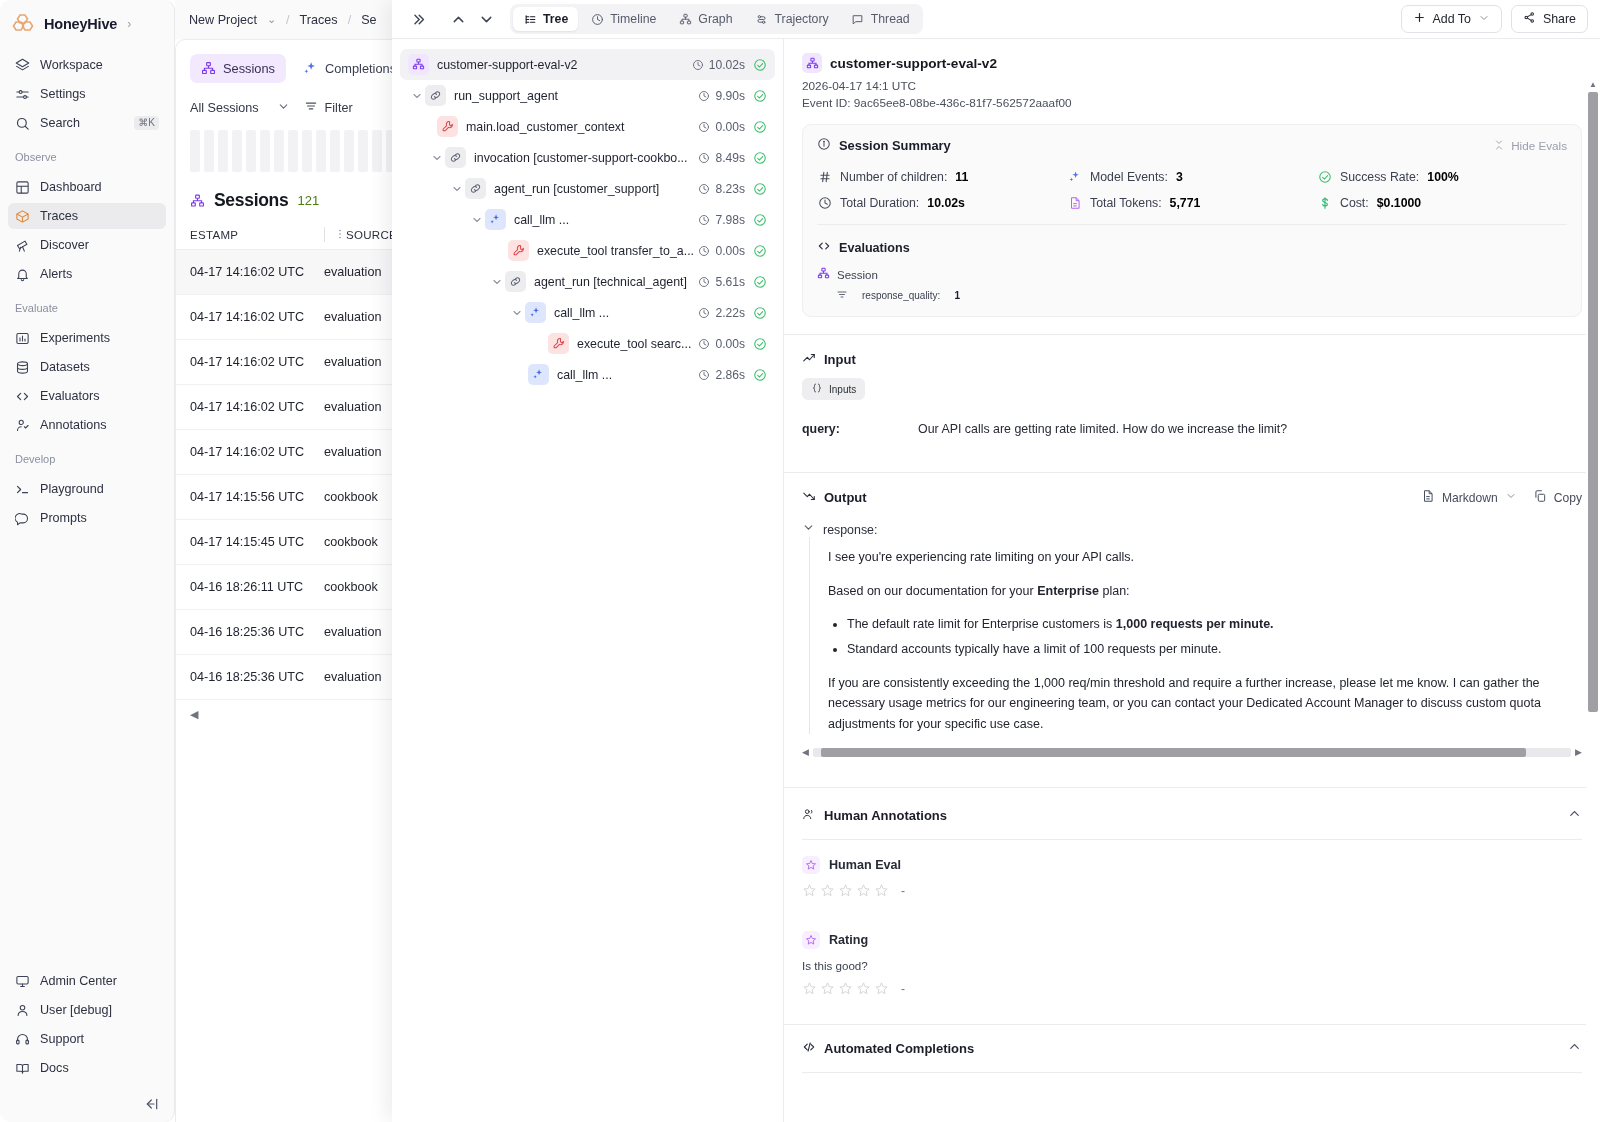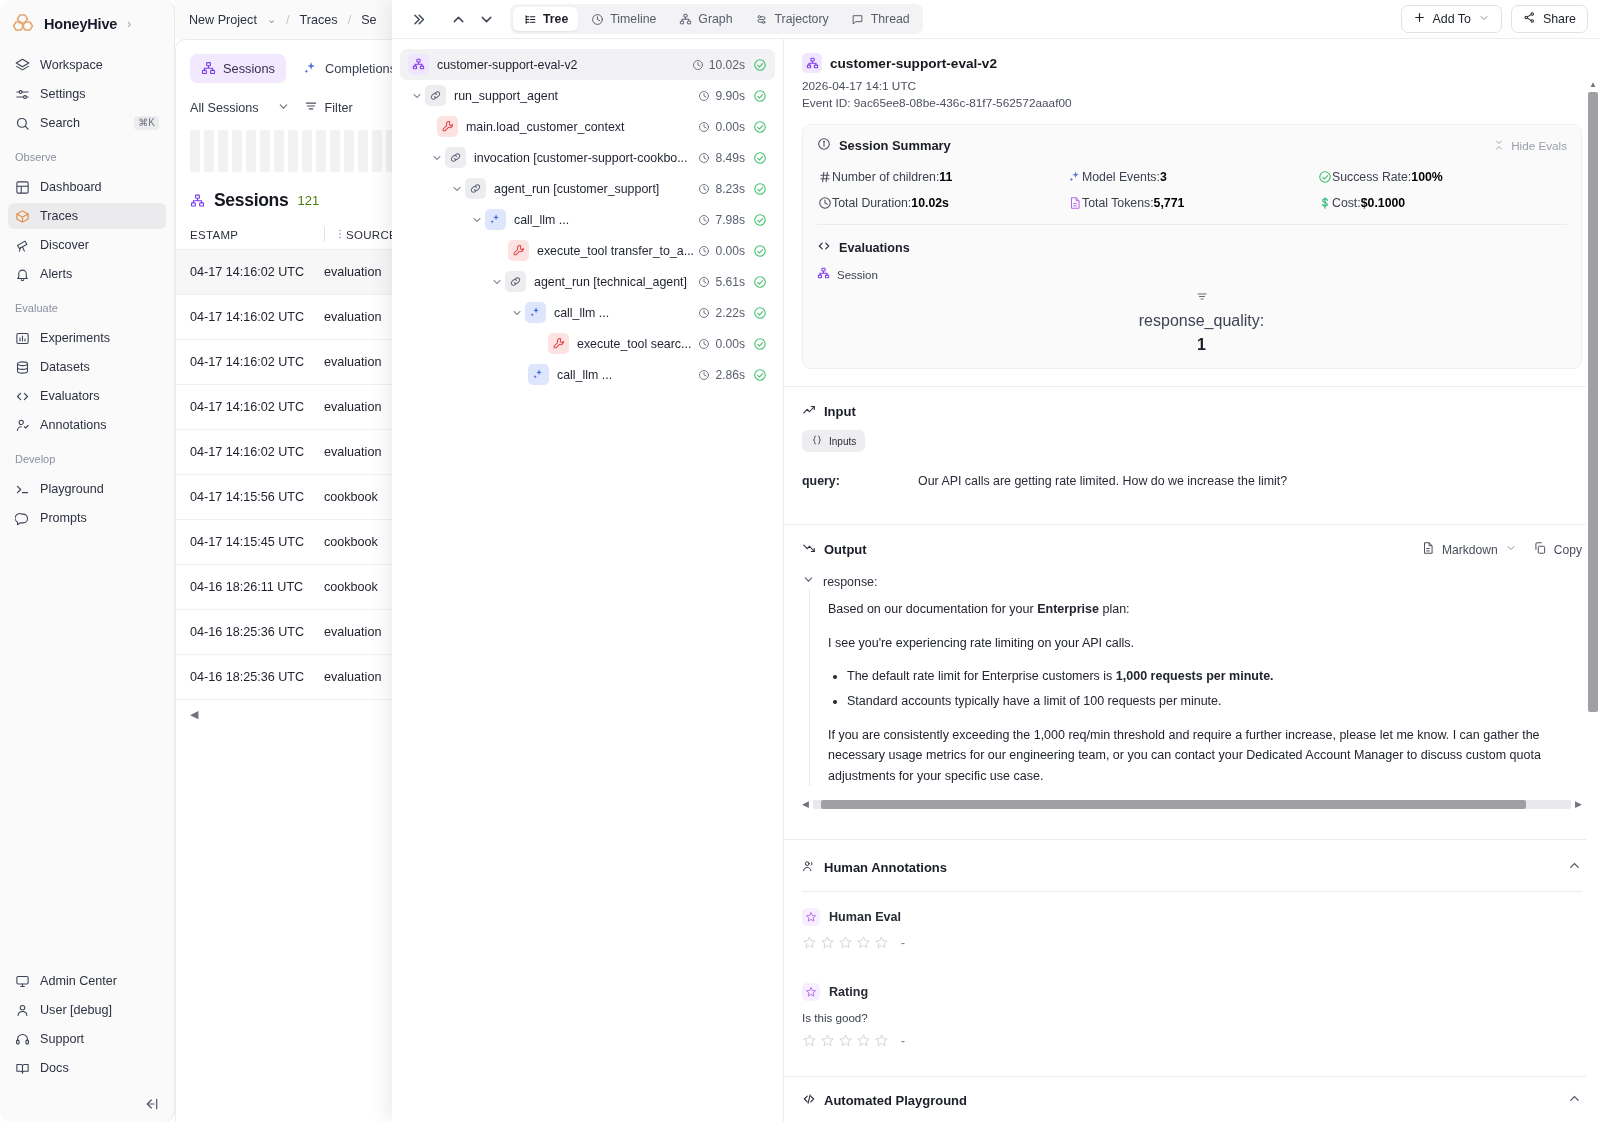--- a/index.html
+++ b/index.html
@@ -165,27 +165,27 @@
   .dt-sub2 { font-size: 11.8px; color: #4a4f5e; margin-top: 3px; }
 
   .summary-card {
     margin-top: 14px; background: #fafafa; border: 1px solid #efeff1; border-radius: 9px;
     padding: 12px 14px 14px 14px;
   }
   .sum-head { display: flex; align-items: center; }
   .sum-title { display: flex; align-items: center; gap: 8px; font-size: 12.9px; font-weight: 700; color: #1b1e28; }
   .sum-hide { margin-left: auto; display: flex; align-items: center; gap: 6px; font-size: 11.7px; color: #9ba0ad; cursor: pointer; }
   .sum-grid { display: grid; grid-template-columns: 1fr 1fr 1fr; row-gap: 11px; margin-top: 15px; }
-  .sum-cell { display: flex; align-items: center; gap: 0; font-size: 12.3px; color: #3c4150; }
+  .sum-cell { display: flex; align-items: center; gap: 8px; font-size: 12.3px; color: #3c4150; }
   .sum-cell b { font-weight: 700; color: #000000; }
   .sum-ico { width: 15px; height: 15px; display:flex;align-items:center;justify-content:center; flex: 0 0 15px; }
   .sum-div { height: 1px; background: #ececee; margin: 14px 0 0 0; }
   .evals-title { display: flex; align-items: center; gap: 8px; font-size: 12.6px; font-weight: 700; color: #1b1e28; margin-top: 14px; }
   .eval-grp { display: flex; align-items: center; gap: 7px; font-size: 11.5px; color: #3e4352; margin-top: 11px; }
-  .eval-row { display: flex; align-items: center; gap: 6px; font-size: 16px; color: #3e4352; margin-top: 6px; padding-left: 19px; flex-direction: column; }
+  .eval-row { display: flex; align-items: center; gap: 14px; font-size: 10px; color: #3e4352; margin-top: 6px; padding-left: 19px; }
   .eval-row b { font-weight: 700; color: #1b1e28; }
 
   .sec-div { height: 1px; background: #ececee; margin: 17px -18px 0 -18px; }
   .sec-head { display: flex; align-items: center; margin-top: 16px; }
   .sec-title { display: flex; align-items: center; gap: 8px; font-size: 13px; font-weight: 700; color: #1b1e28; }
   .sec-tools { margin-left: auto; display: flex; align-items: center; gap: 16px; }
   .sec-tool { display: flex; align-items: center; gap: 7px; font-size: 12.1px; color: #474c5b; cursor: pointer; }
 
   .chip {
     display: inline-flex; align-items: center; gap: 6px; background: #eeeef0;
@@ -1188,22 +1188,22 @@
           <div class="resp-toggle">
             <span>
               <svg viewBox="0 0 24 24" width="13" height="13" fill="none" stroke="#5a6070" stroke-width="2" stroke-linecap="round">
                   <polyline points="6,9 12,15 18,9"></polyline>
                 </svg>
             </span>
             <span>response:</span>
           </div>
 
           <div class="resp-body">
+            <p>I see you're experiencing rate limiting on your API calls.</p>
             <p><span>Based on our documentation for your </span><b>Enterprise</b><span> plan:</span></p>
-            <p>I see you're experiencing rate limiting on your API calls.</p>
             <ul>
               <li><span>The default rate limit for Enterprise customers is </span><b>1,000 requests per minute.</b></li>
               <li><span>Standard accounts typically have a limit of 100 requests per minute.</span></li>
             </ul>
             <p>If you are consistently exceeding the 1,000 req/min threshold and require a further increase, please let me know. I can gather the necessary usage metrics for our engineering team, or you can contact your Dedicated Account Manager to discuss custom quota adjustments for your specific use case.</p>
           </div>
 
           <div class="hscroll">
             <span class="hs-arrow">◀</span>
             <span class="hs-track">
@@ -1297,21 +1297,21 @@
 
           <div class="ann-head" style="margin-top:14px">
             <span class="sec-title">
               <span>
                 <svg viewBox="0 0 24 24" width="14" height="14" fill="none" stroke="#2b2f3c" stroke-width="1.9" stroke-linecap="round" stroke-linejoin="round">
                     <polyline points="9,7 4,12 9,17"></polyline>
                     <line x1="14" y1="5" x2="10.5" y2="19"></line>
                     <polyline points="15,7 20,12 15,17"></polyline>
                   </svg>
               </span>
-              <span>Automated Playground</span>
+              <span>Automated Completions</span>
             </span>
             <span class="ann-chev">
               <svg viewBox="0 0 24 24" width="15" height="15" fill="none" stroke="currentColor" stroke-width="1.9" stroke-linecap="round">
                   <polyline points="6,15 12,9 18,15"></polyline>
                 </svg>
             </span>
           </div>
           <div class="ann-line"></div>
         </div>
 

